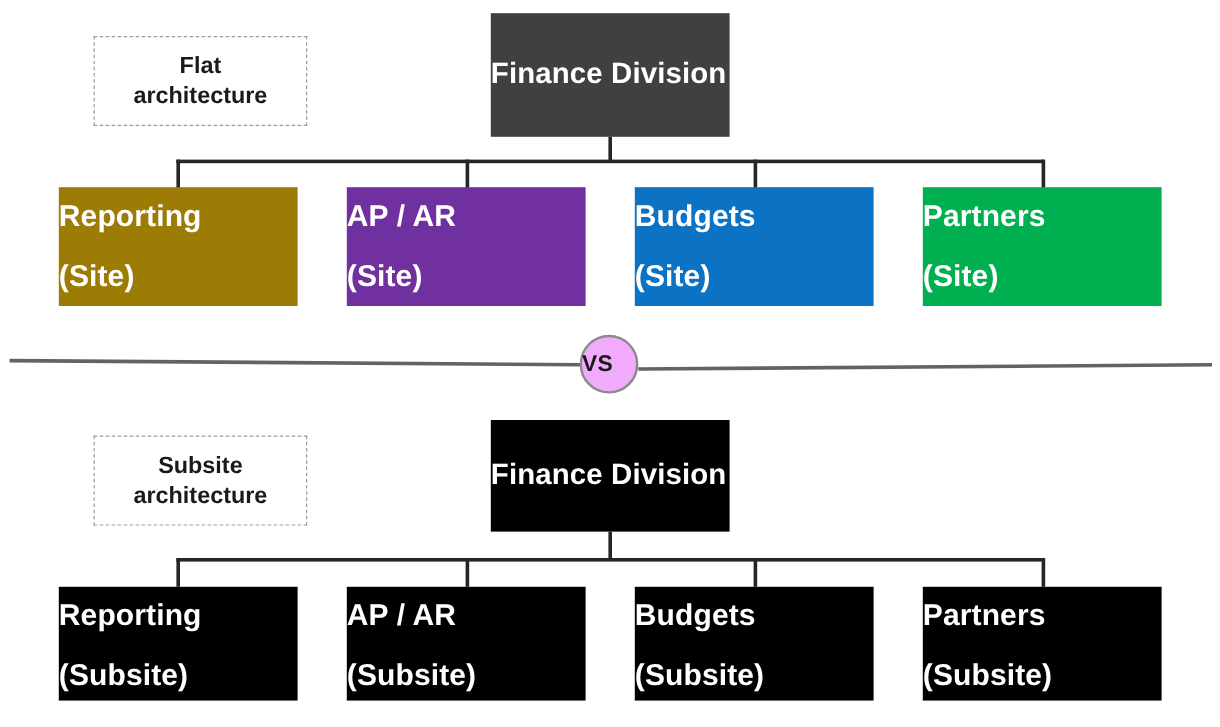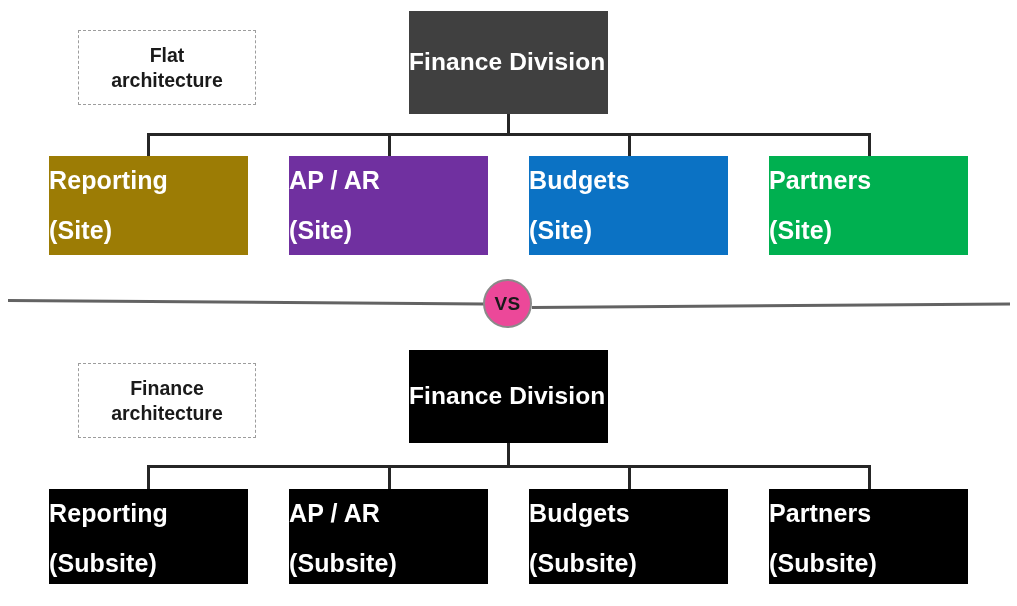--- a/index.html
+++ b/index.html
@@ -73,24 +73,23 @@
     position: absolute;
     height: 0;
     border-top: 3px solid #636363;
     transform-origin: left center;
   }
   .vs-badge {
     position: absolute;
     box-sizing: border-box;
     border: 2px solid #8a8a8a;
     border-radius: 50%;
-    background: #ec4899;
+    background: #f0abfc;
     display: flex;
     align-items: center;
-    justify-content: center;
     color: #1a1a1a;
     font-size: 19px;
     letter-spacing: 0.3px;
   }
 </style>
 </head>
 <body>
 
 <div id="canvas">
 
@@ -131,21 +130,21 @@
   </div>
 
   <div class="divider-line" style="left:8px; top:299px; width:476px; transform:rotate(0.42deg);"></div>
   <div class="divider-line" style="left:532px; top:306px; width:478px; transform:rotate(-0.42deg);"></div>
 
   <div class="vs-badge" style="left:483px; top:279px; width:49px; height:49px;">
     <span>VS</span>
   </div>
 
   <div class="caption" style="left:78px; top:363px; width:178px; height:75px;">
-    <span class="l1">Finance</span>
+    <span class="l1">Subsite</span>
     <span class="l2">architecture</span>
   </div>
 
   <div class="node node-root" style="left:409px; top:350px; width:199px; height:93px; background:#000000;">
     <span class="l1">Finance Division</span>
   </div>
 
   <div class="conn conn-v" style="left:507px; top:443px; height:24px;"></div>
   <div class="conn conn-h" style="left:147px; top:465px; width:723px;"></div>
   <div class="conn conn-v" style="left:147px; top:465px; height:24px;"></div>

